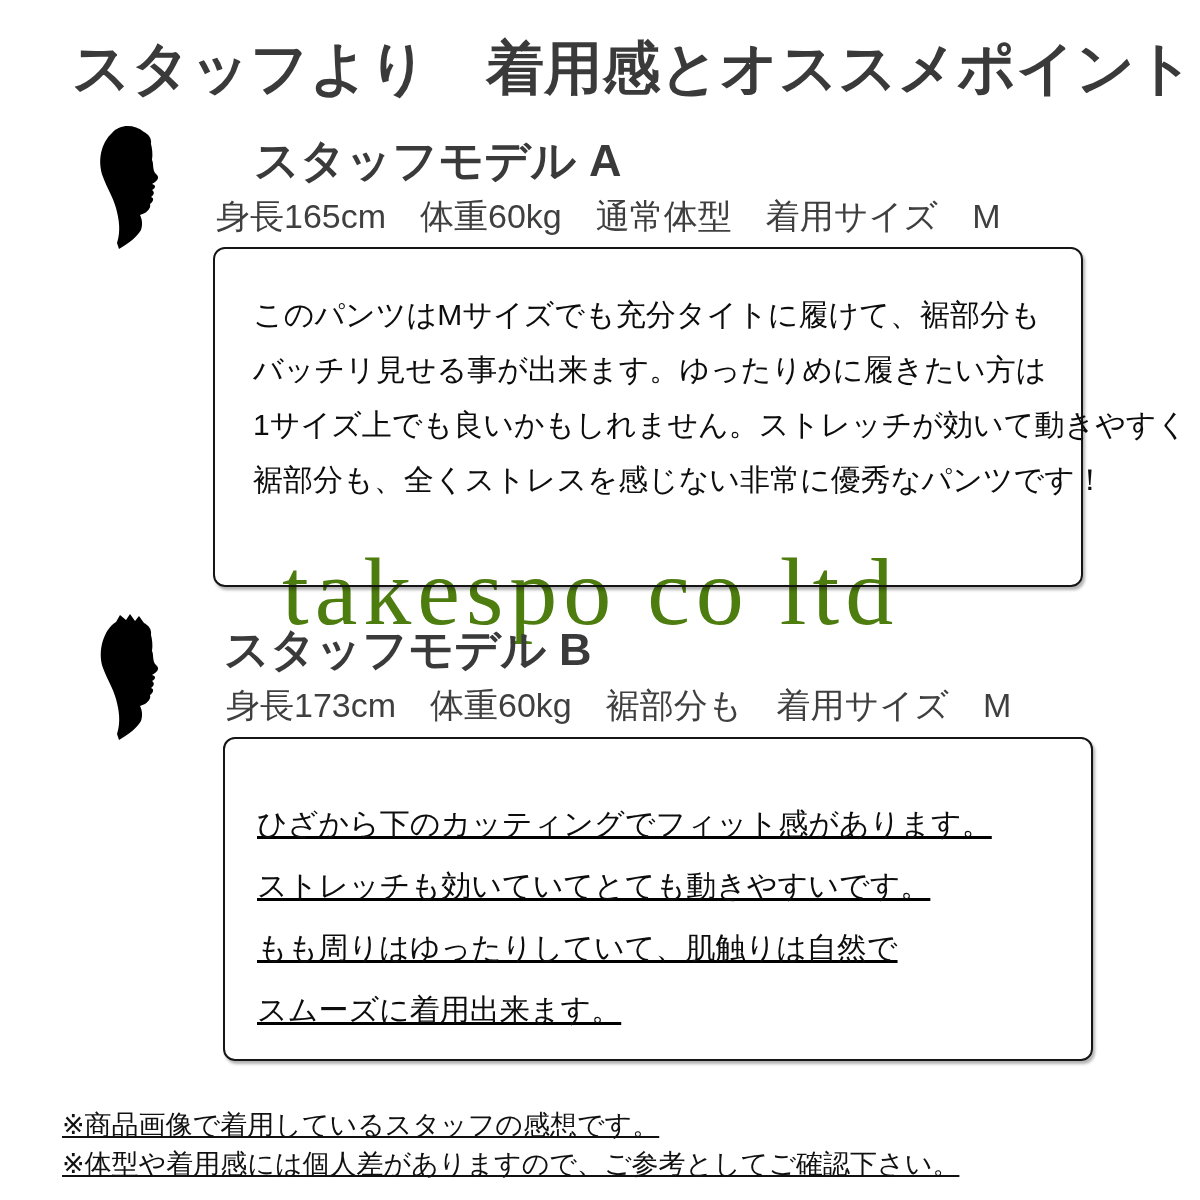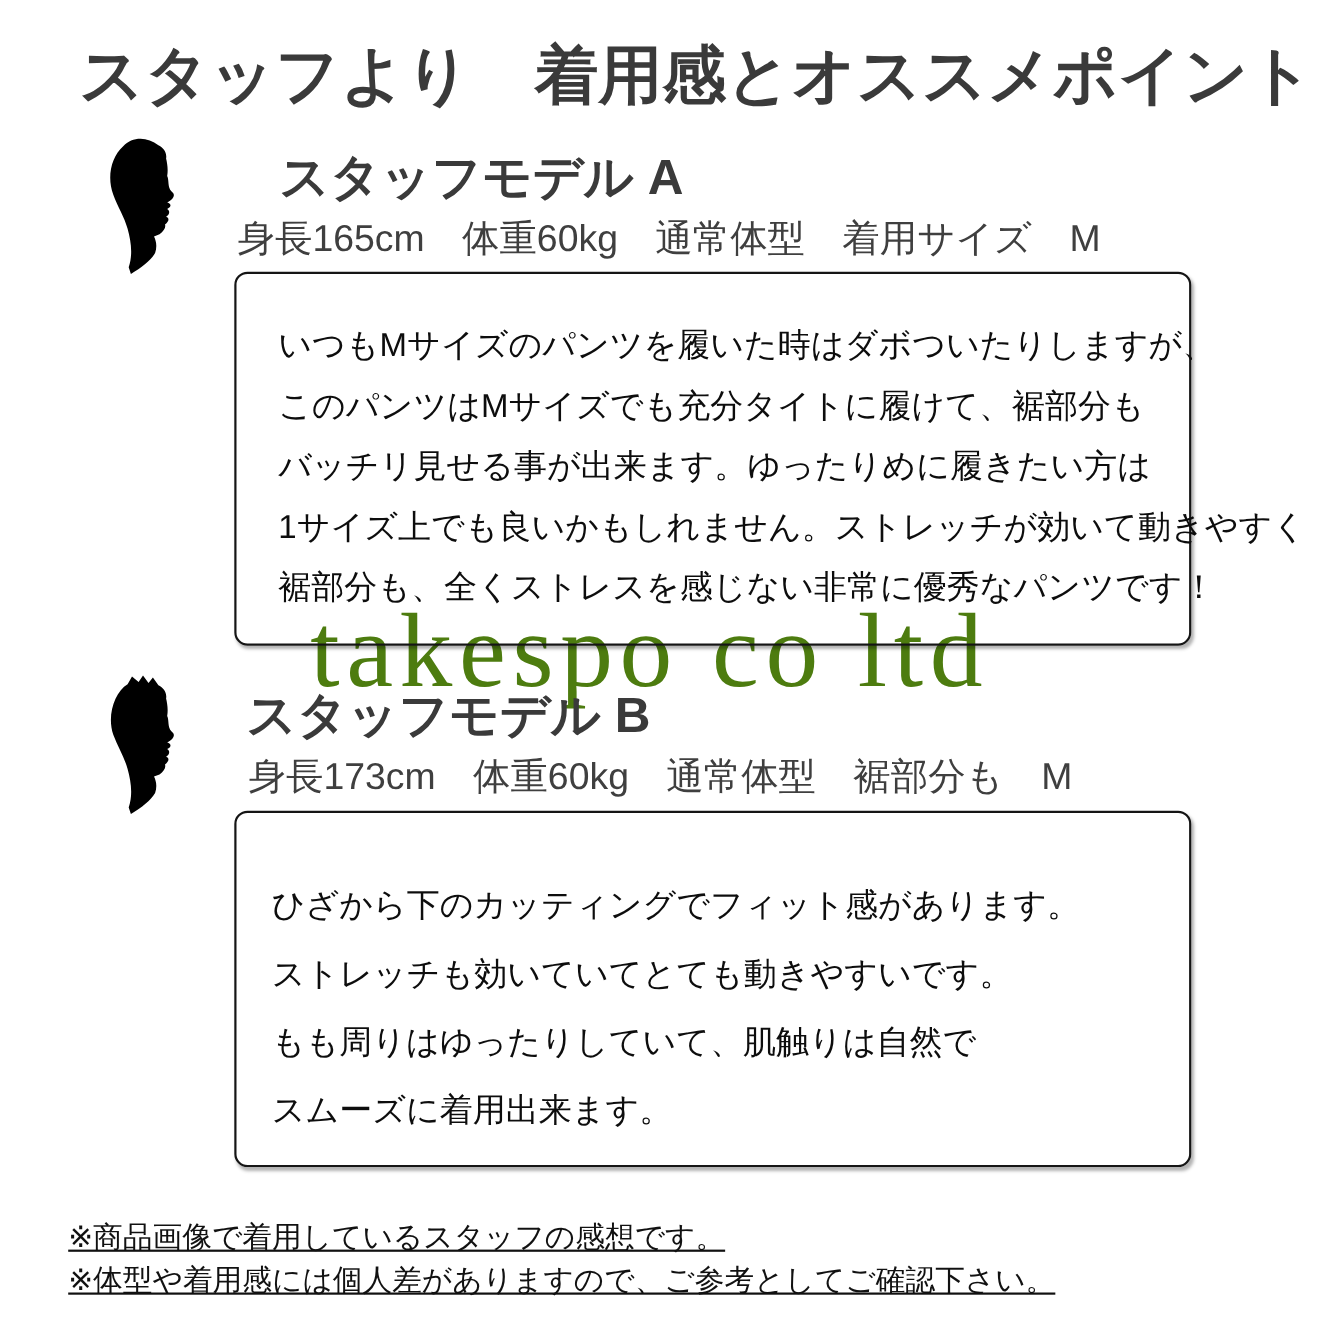--- a/index.html
+++ b/index.html
@@ -54,21 +54,21 @@
     background:transparent;
     box-shadow:2px 3px 3px rgba(0,0,0,0.30);
     z-index:1;
   }
   .comment-box .inner {
     font-size:30px;
     color:#0d0d0d;
   }
   .box-a { left:213px; top:247px; width:866px; height:336px; }
   .box-a .inner { padding:38px 28px 0 38px; line-height:55px; }
-  .box-b { left:213px; top:737px; width:866px; height:320px; }
+  .box-b { left:223px; top:737px; width:866px; height:320px;text-decoration:underline; }
   .box-b .inner { padding:54px 28px 0 32px; line-height:62px; }
   .comment-line { white-space:nowrap; }
 
   .footnotes {
     left:62px; top:1106px;
     font-size:27px;
     line-height:39px;
     color:#111111;
     z-index:2;
   }
@@ -102,21 +102,20 @@
       C 64 16 60 12 56 10 Z"></path>
   </svg>
 </div>
 
 <div class="abs model-name" style="left:224px; top:131px;margin-left:30px;">スタッフモデル A</div>
 
 <div class="abs model-stats" style="left:216px; top:194px;">身長165cm　体重60kg　通常体型　着用サイズ　M</div>
 
 <div class="abs comment-box box-a">
   <div class="inner">
-    <div class="comment-line">いつもMサイズのパンツを履いた時はダボついたりしますが、</div>
     <div class="comment-line">このパンツはMサイズでも充分タイトに履けて、裾部分も</div>
     <div class="comment-line">バッチリ見せる事が出来ます。ゆったりめに履きたい方は</div>
     <div class="comment-line">1サイズ上でも良いかもしれません。ストレッチが効いて動きやすく</div>
     <div class="comment-line">裾部分も、全くストレスを感じない非常に優秀なパンツです！</div>
   </div>
 </div>
 
 <div class="abs head-icon" style="left:88px; top:612px; width:82px; height:134px;">
   <svg viewBox="0 0 82 132" xmlns="http://www.w3.org/2000/svg">
     <path fill="#000000" d="M 56 10
@@ -134,21 +133,21 @@
       C 68 66 68 63 64 62
       C 70 59 72 55 68 52
       C 64 48 66 42 64 38
       C 65 32 64 26 63 22
       C 64 16 60 12 56 10 Z"></path>
   </svg>
 </div>
 
 <div class="abs model-name" style="left:224px; top:620px;text-align:center;">スタッフモデル B</div>
 
-<div class="abs model-stats" style="left:226px; top:683px;">身長173cm　体重60kg　通常体型　裾部分も　M</div>
+<div class="abs model-stats" style="left:226px; top:683px;">身長173cm　体重60kg　裾部分も　着用サイズ　M</div>
 
 <div class="abs comment-box box-b">
   <div class="inner">
     <div class="comment-line">ひざから下のカッティングでフィット感があります。</div>
     <div class="comment-line">ストレッチも効いていてとても動きやすいです。</div>
     <div class="comment-line">もも周りはゆったりしていて、肌触りは自然で</div>
     <div class="comment-line">スムーズに着用出来ます。</div>
   </div>
 </div>
 

